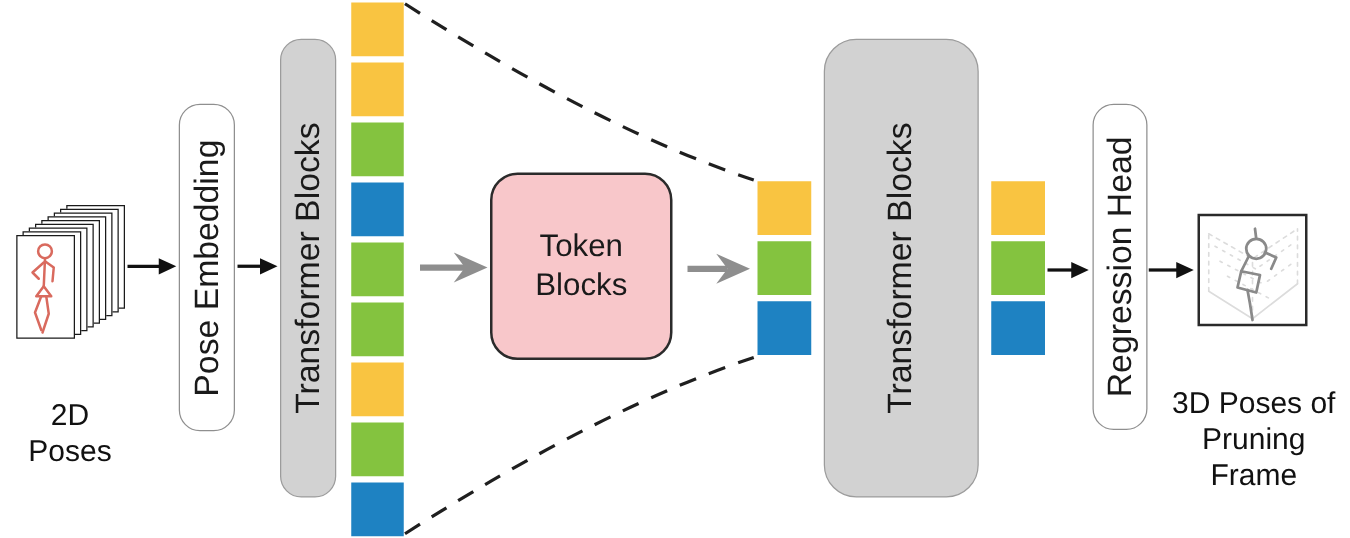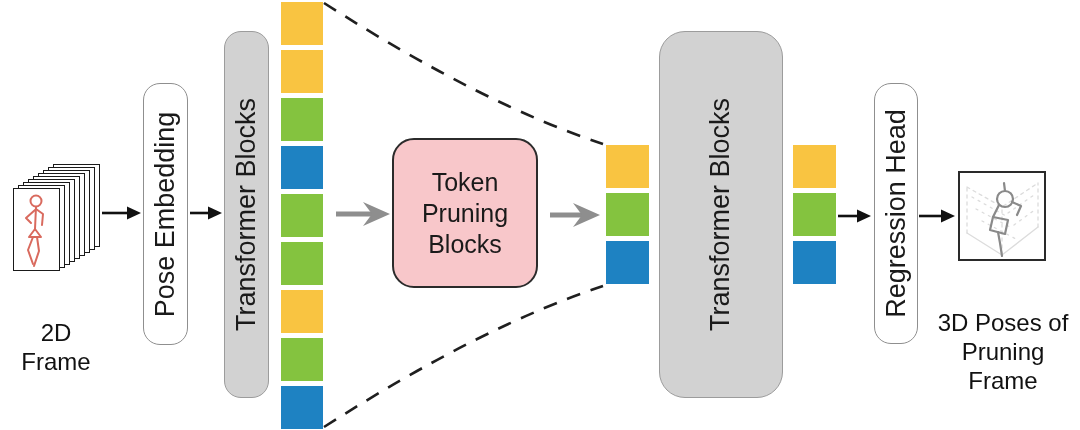--- a/index.html
+++ b/index.html
@@ -107,21 +107,21 @@
         <circle cx="22" cy="12" r="5.5"></circle>
         <path d="M22 18 L21 40"></path>
         <path d="M21 21 L12 29 L17 34"></path>
         <path d="M22 20 L29 25 L28 36"></path>
         <path d="M21 40 L15 48 L27 48 Z"></path>
         <path d="M19 48 L14 61 L19 75"></path>
         <path d="M23 48 L25 62 L20 77"></path>
       </svg>
     </div>
   </div>
-  <div class="label label-input">2D Frame</div>
+  <div class="label label-input">2D Poses</div>
 
   <div class="vbox whitebox" style="left:143px;top:83px;width:45px;height:262px">
     <span>Pose Embedding</span>
   </div>
 
   <div class="vbox graybox" style="left:224px;top:31px;width:45px;height:367px">
     <span>Transformer Blocks</span>
   </div>
 
   <div class="token-col col-narrow" style="left:281px;top:2px;width:42px">
@@ -131,21 +131,20 @@
       <div class="token" style="background: var(--token-blue);"></div>
       <div class="token" style="background: var(--token-green);"></div>
       <div class="token" style="background: var(--token-green);"></div>
       <div class="token" style="background: var(--token-yellow);"></div>
       <div class="token" style="background: var(--token-green);"></div>
       <div class="token" style="background: var(--token-blue);"></div>
     </div>
 
   <div class="prunebox">
     <div>Token</div>
-    <div>Pruning</div>
     <div>Blocks</div>
   </div>
 
   <div class="token-col col-wide" style="left:606px;top:145px;width:43px">
       <div class="token" style="background: var(--token-yellow);"></div>
       <div class="token" style="background: var(--token-green);"></div>
       <div class="token" style="background: var(--token-blue);"></div>
     </div>
 
   <div class="vbox graybox big-radius" style="left:659px;top:31px;width:124px;height:367px">

